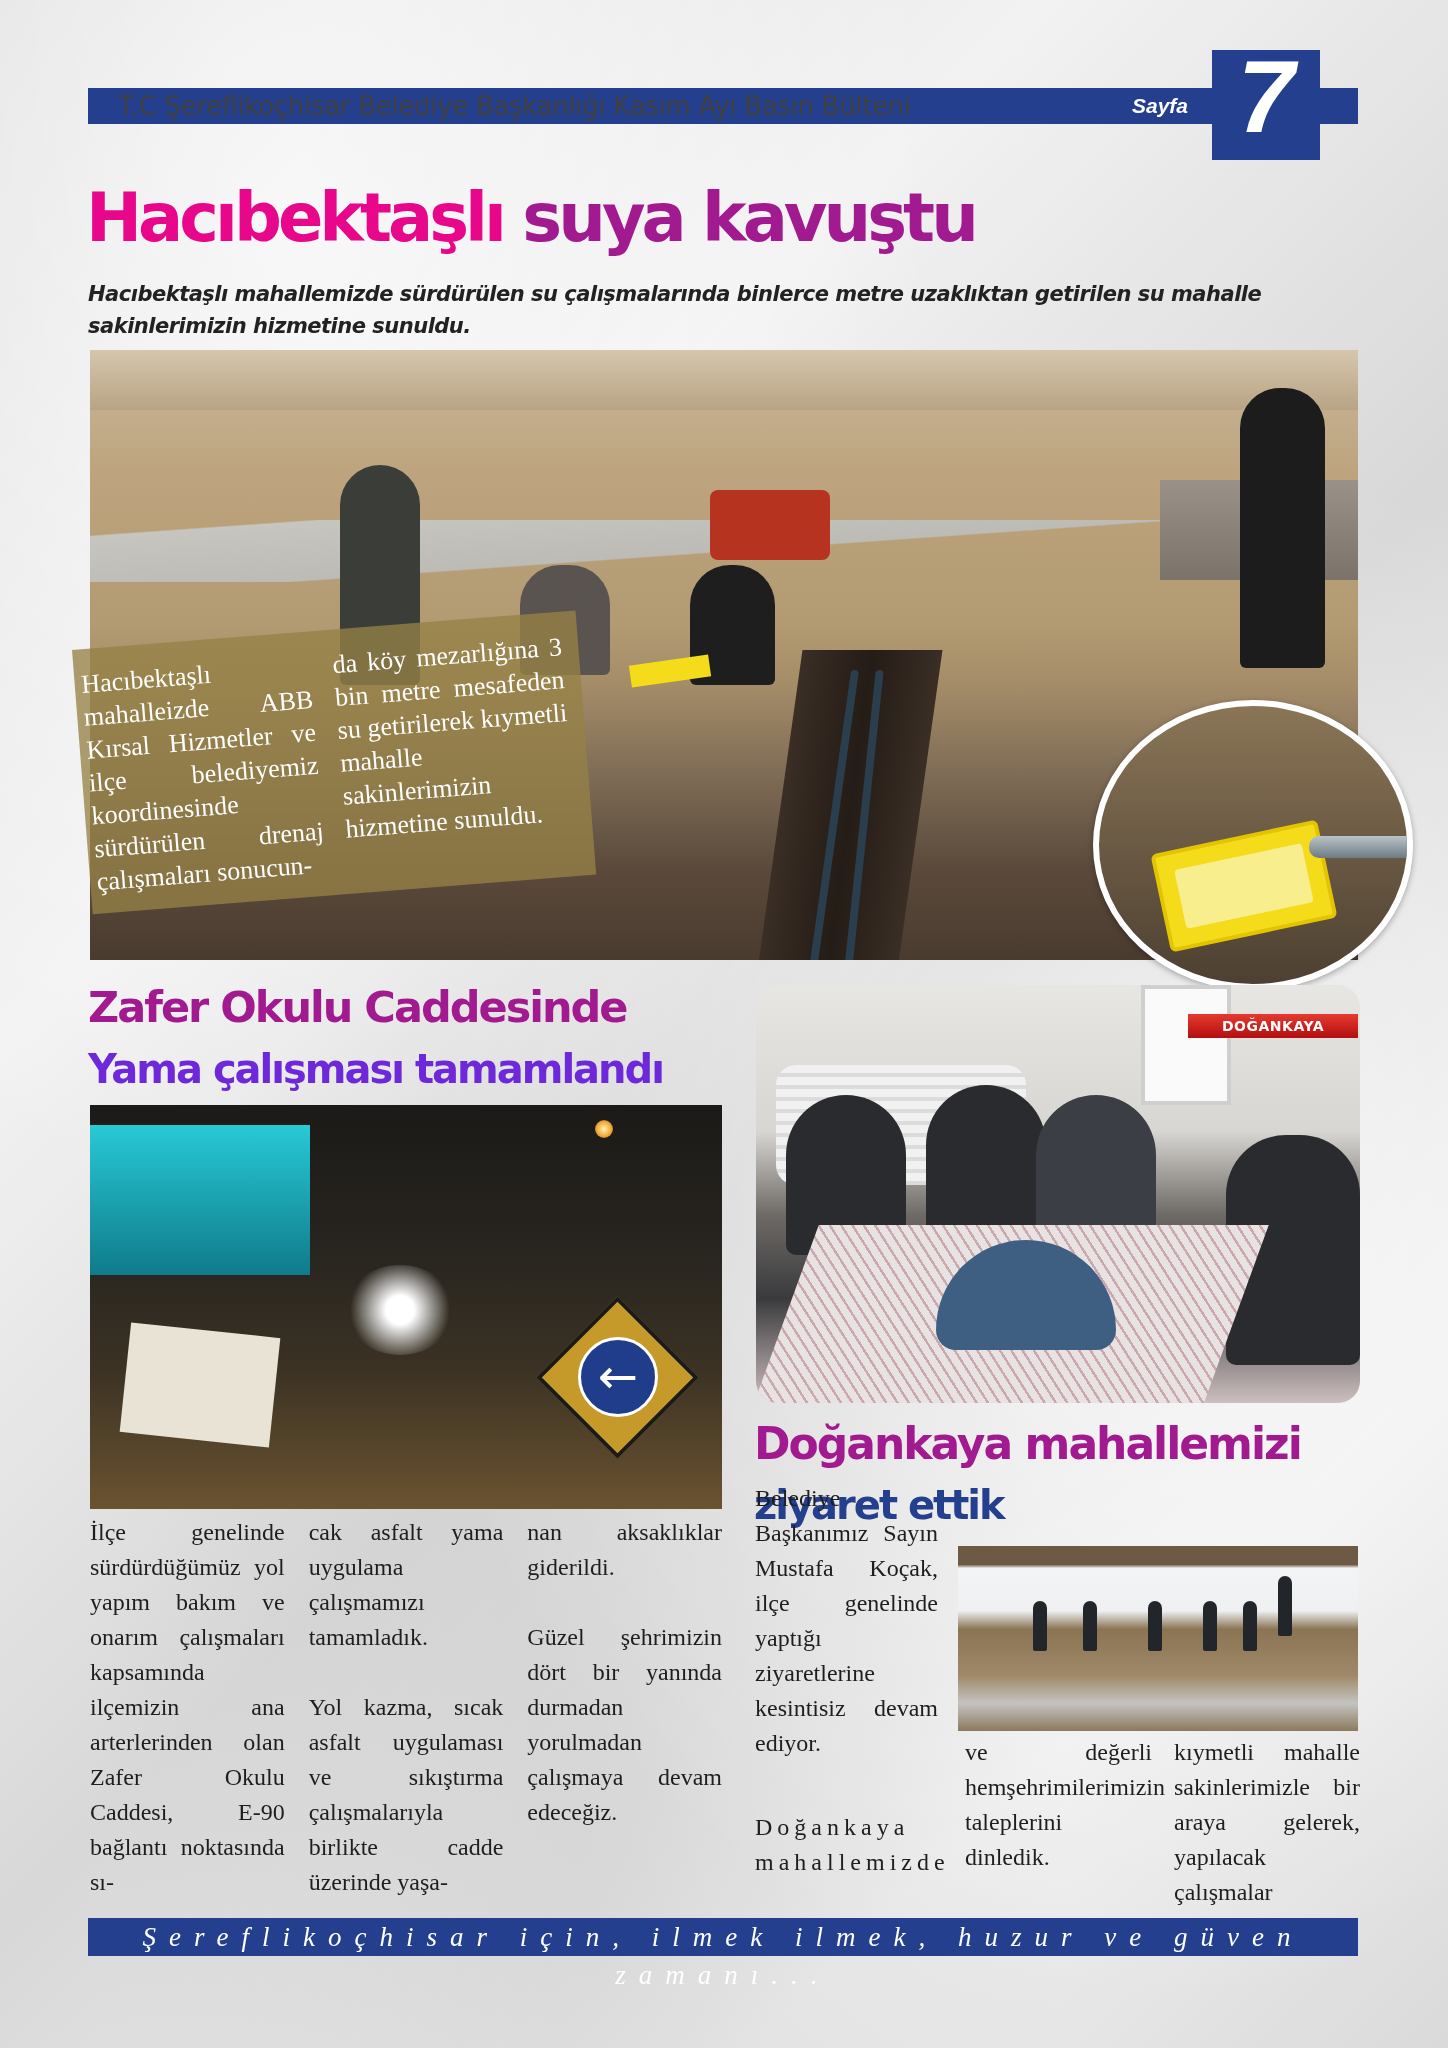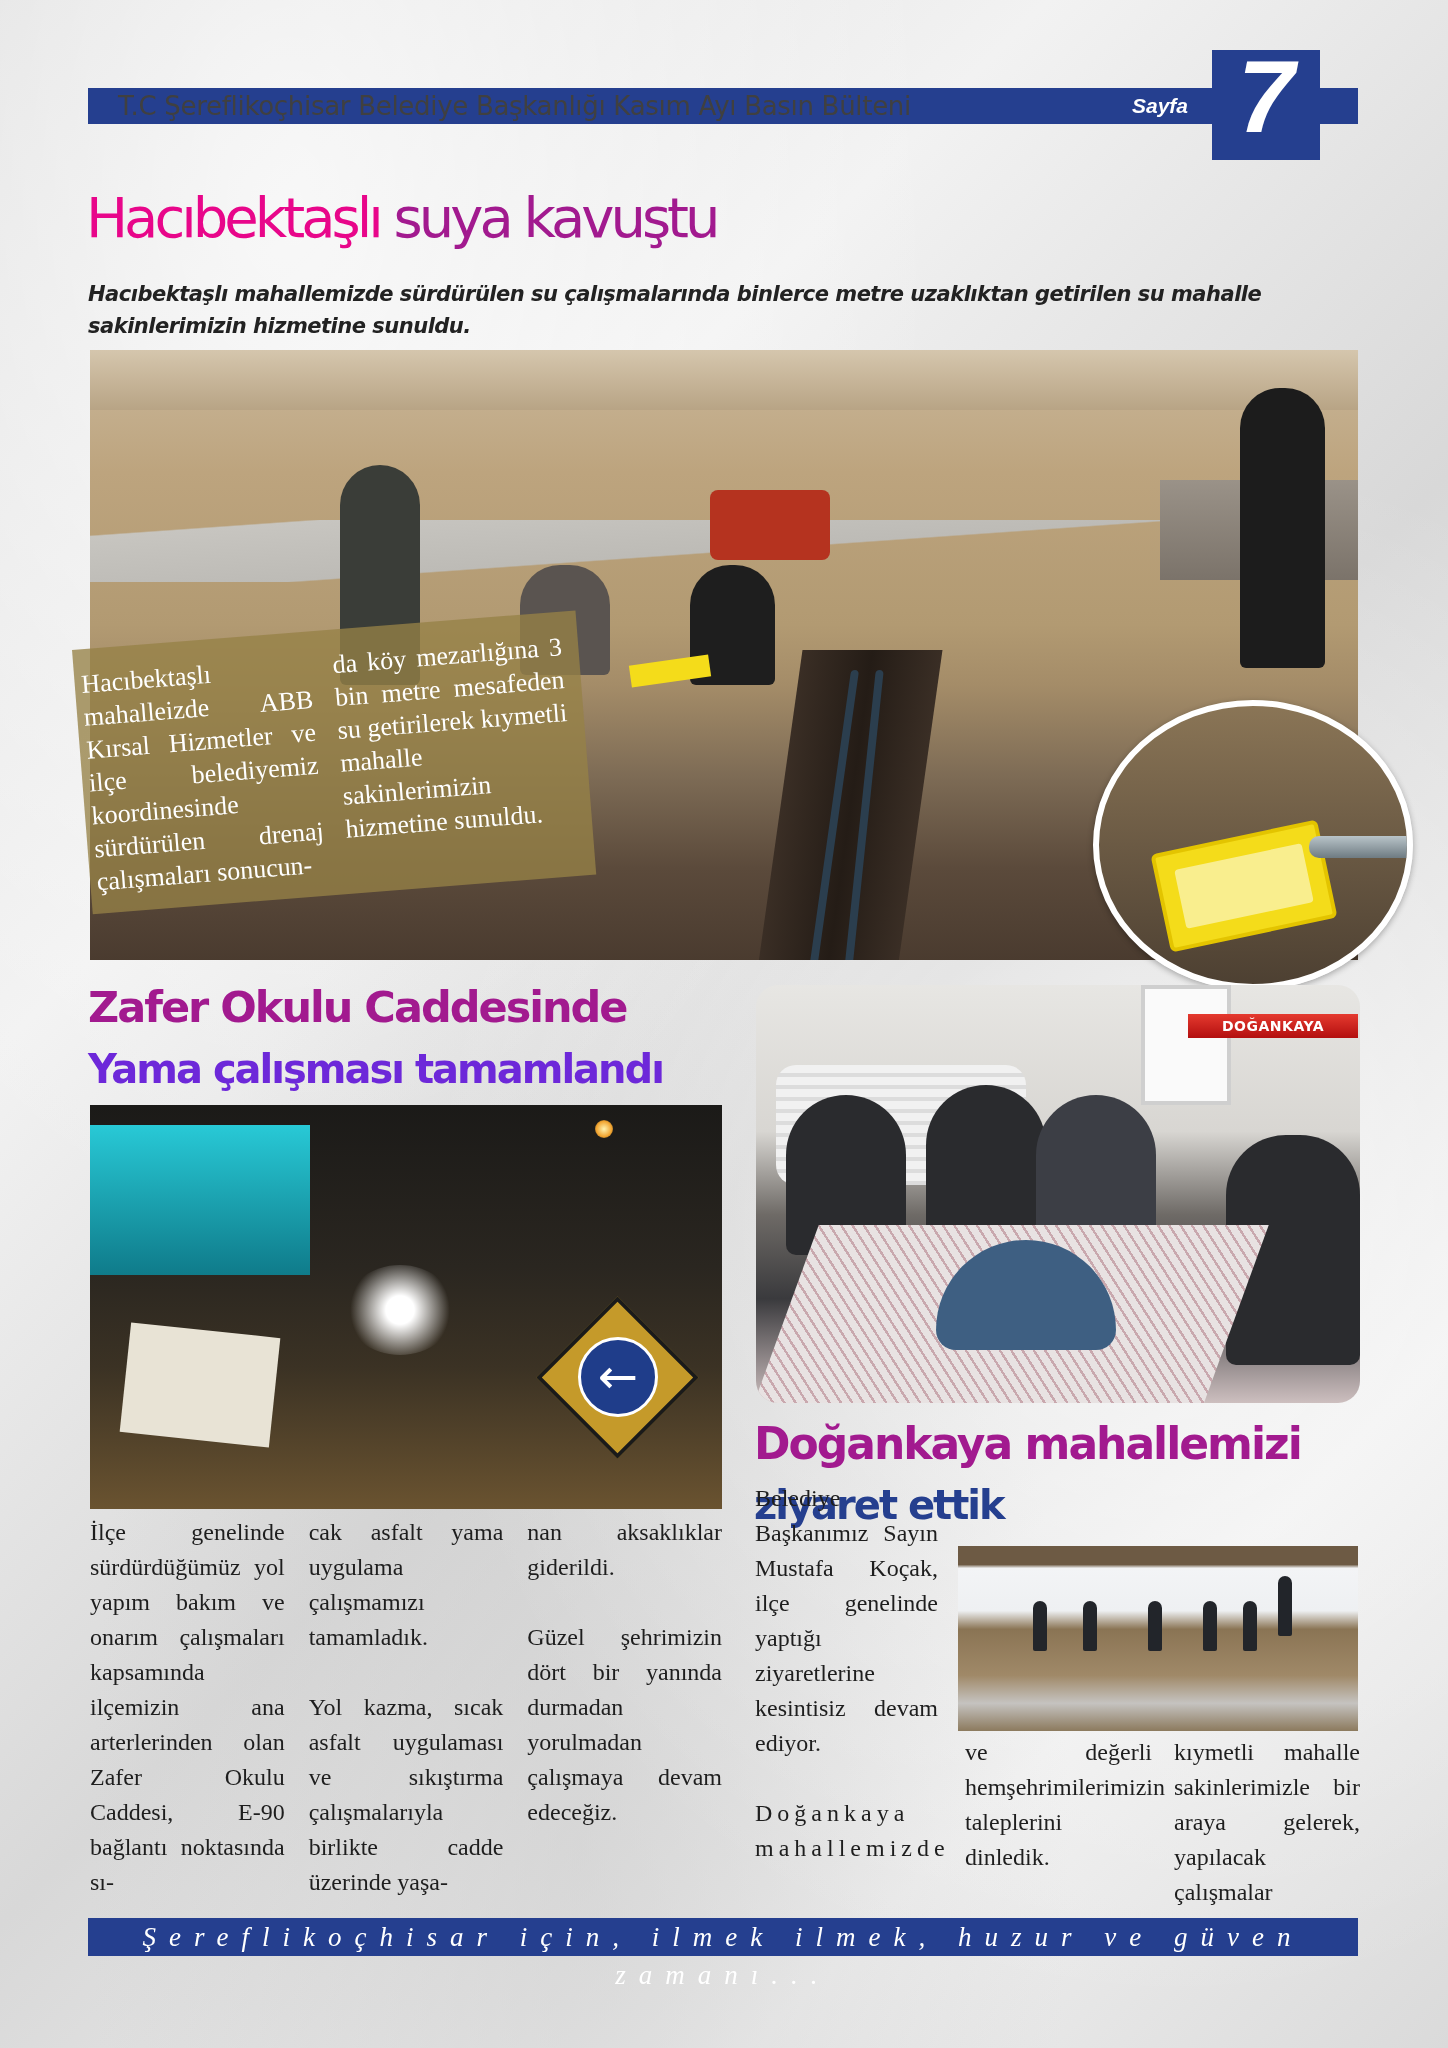--- a/index.html
+++ b/index.html
@@ -18,21 +18,21 @@
   .abs { position: absolute; }
 
   
   .header-bar { left: 88px; top: 88px; width: 1270px; height: 36px; background: #253f8f; }
   .header-text { left: 118px; top: 91px; font-family: "DejaVu Sans", sans-serif; font-size: 26px; color: #404040; letter-spacing: -0.3px; }
   .sayfa-label { left: 1132px; top: 94px; font-family: "Liberation Sans", sans-serif; font-style: italic; font-weight: bold; font-size: 21px; color: #fff; }
   .page-num-box { left: 1212px; top: 50px; width: 108px; height: 110px; background: #253f8f; }
   .page-num { left: 1212px; top: 42px; width: 108px; text-align: center; font-family: "Liberation Sans", sans-serif; font-style: italic; font-weight: bold; font-size: 102px; color: #fff; line-height: 110px; }
 
   
-  .headline { left: 86px; top: 168px; font-family: "DejaVu Sans", sans-serif; font-weight: normal; font-size: 56px; letter-spacing: -4px; line-height: 100px; white-space: nowrap; }
+  .headline { left: 86px; top: 168px; font-family: "DejaVu Sans", sans-serif; font-weight: bold; font-size: 67px; letter-spacing: -4px; line-height: 100px; white-space: nowrap; }
   .headline .h1a { color: #e8068a; }
   .headline .h1b { color: #a21a8f; }
   .subhead { left: 88px; top: 278px; width: 1270px; font-family: "DejaVu Sans", sans-serif; font-style: italic; font-weight: bold; font-size: 21px; line-height: 32px; color: #222; letter-spacing: -0.5px; }
 
   
   .main-photo { left: 90px; top: 350px; width: 1268px; height: 610px; overflow: hidden;
     background:
       linear-gradient(180deg, #c9b79a 0%, #bda47e 20%, #b29a72 45%, #a48c68 55%, #7d6b55 70%, #5b4a3b 85%, #4a3b2f 100%); }
   .field-strip { left: 0; top: 0; width: 100%; height: 60px; background: linear-gradient(180deg,#d5c6ad,#b8a485); }
   .road { left: 0; top: 170px; width: 100%; height: 62px; background: linear-gradient(176deg, transparent 10%, #c7c5c0 11%, #bdbbb6 50%, transparent 51%); }
@@ -75,21 +75,21 @@
   .meeting-photo .chairs { position: absolute; left: 20px; top: 80px; width: 250px; height: 120px; background: repeating-linear-gradient(180deg,#f1f1f1 0 8px,#dcdcdc 8px 12px); border-radius: 20px; }
   .meeting-photo .table { position: absolute; left: 30px; top: 240px; width: 450px; height: 180px; background: repeating-linear-gradient(45deg,#e8e2e2 0 6px,#c9a8ae 6px 8px); transform: skewX(-20deg); }
   .meeting-photo .cap { position: absolute; left: 180px; top: 255px; width: 180px; height: 110px; background: #3e5f82; border-radius: 90px 90px 20px 20px; }
   .meeting-photo .man { position: absolute; width: 120px; height: 160px; background: #2a2b2e; border-radius: 60px 60px 10px 10px; }
   .badge { left: 1188px; top: 1014px; width: 170px; height: 24px; background: linear-gradient(180deg,#e53a2f,#b30f0f); color: #fff; font-family: "DejaVu Sans", sans-serif; font-weight: bold; font-size: 14px; line-height: 24px; text-align: center; letter-spacing: 0.5px; }
 
   .dog-title { left: 754px; top: 1418px; font-family: "DejaVu Sans", sans-serif; font-weight: bold; font-size: 44px; color: #a21a8f; letter-spacing: -2px; white-space: nowrap; }
   .dog-sub { left: 754px; top: 1482px; font-family: "DejaVu Sans", sans-serif; font-weight: bold; font-size: 40px; color: #253f8f; letter-spacing: -2px; white-space: nowrap; }
 
   .dog-col1 { left: 755px; top: 1481px; width: 183px; font-size: 24px; line-height: 35px; text-align: justify; }
-  .dog-col1 p + p { margin-top: 35px; }
+  .dog-col1 p + p { margin-top: 49px; }
   .dog-col1 .spaced { letter-spacing: 5px; }
   .snow-photo { left: 958px; top: 1546px; width: 400px; height: 185px; overflow: hidden; background: linear-gradient(180deg,#6d5a44 0%, #6d5a44 10%, #f3f4f6 12%, #eef0f2 35%, #8a7454 45%, #a08968 70%, #c5c3c0 85%, #8c7a5e 100%); }
   .snow-photo .walker { position: absolute; top: 55px; width: 14px; height: 50px; background: #22252a; border-radius: 7px 7px 2px 2px; }
   .dog-cols23 { left: 965px; top: 1735px; width: 395px; display: flex; gap: 22px; font-size: 24px; line-height: 35px; }
   .dog-cols23 .col { width: 187px; text-align: justify; }
 
   
   .footer-bar { left: 88px; top: 1918px; width: 1270px; height: 38px; background: #253f8f; }
   .footer-text { left: 88px; top: 1918px; width: 1270px; height: 38px; text-align: center; color: #fff; font-family: "Liberation Serif", serif; font-style: italic; font-size: 27px; line-height: 38px; letter-spacing: 13px; border-radius: 11px; }
 </style>

